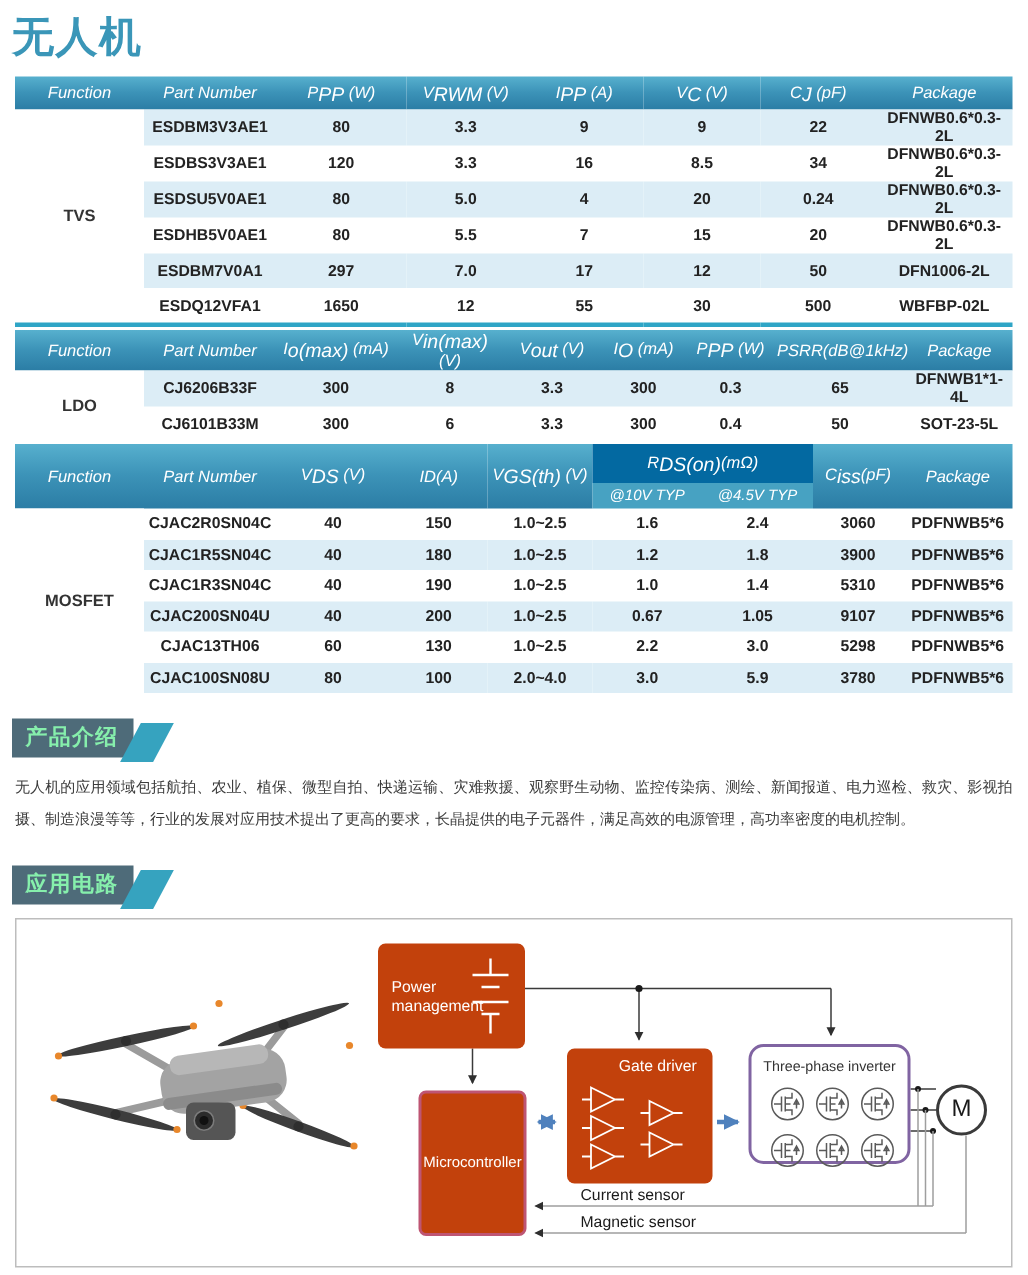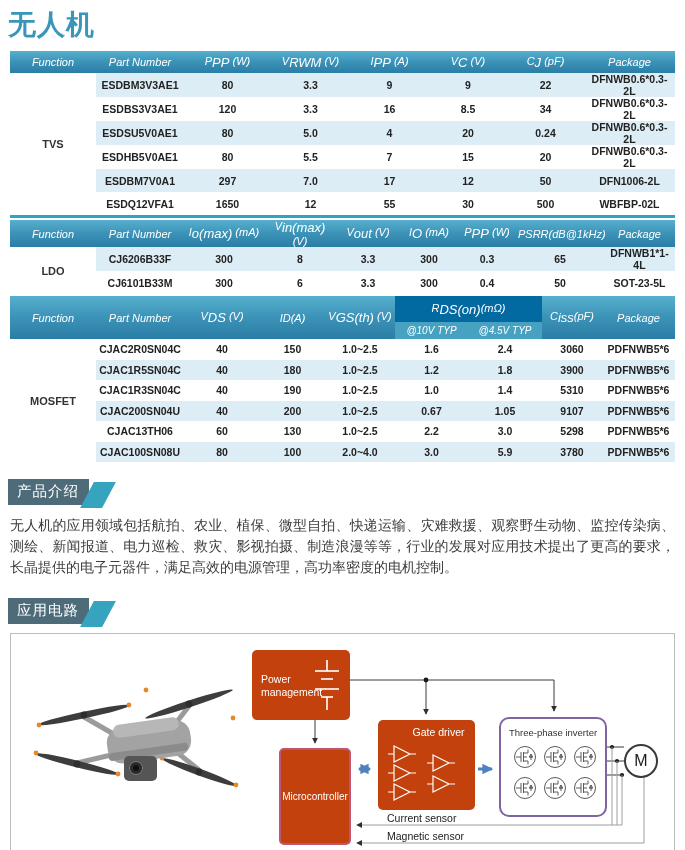--- a/index.html
+++ b/index.html
@@ -26,30 +26,30 @@
   .spec td{text-align:center;height:23px;color:#222;padding:0 2px;font-weight:600;}
   .spec td.alt{background:#DCEDF6;}
   .spec td.fn{background:#fff;font-weight:bold;color:#333;font-size:11px;}
   .rule-bottom{border-bottom:3px solid #2FA5C6;}
   table.mosfet{margin-top:6px;}
   .mosfet td{height:20.5px;}
   .mosfet th.group{background:#0369a1;height:26px;}
   .mosfet th.subh{background:#47A2C2;height:17px;font-size:10px;}
   
   .badge{
-    position:relative;display:inline-block;margin-left:8px;background:#4E6B79;color:#ffffff;
-    font-size:14.5px;font-weight:normal;padding:3px 10px 4px 9px;letter-spacing:1px;z-index:1;
+    position:relative;display:inline-block;margin-left:8px;background:#4E6B79;color:#86efac;
+    font-size:14.5px;font-weight:bold;padding:3px 10px 4px 9px;letter-spacing:1px;z-index:1;
   }
   .badge::after{
     content:"";position:absolute;right:-20px;top:3px;height:100%;width:22px;
     background:#36A3BF;transform:skewX(-28deg);z-index:-1;
   }
   .section-intro{margin-top:17px;}
   .intro-text{
-    margin:10px 10px 0 10px;font-size:14px;color:#3c3c3c;line-height:21px;text-align:justify;
+    margin:10px 10px 0 10px;font-size:10px;color:#3c3c3c;line-height:21px;text-align:justify;
   }
   .section-circuit{margin-top:20px;}
   
   .circuit-box{
     position:relative;margin:9px 10px 0 10px;width:663px;height:231px;
     border:1px solid #BDBDBD;background:#fff;
   }
   .circuit-box svg.wires{position:absolute;left:0;top:0;z-index:1;}
   .blk{
     position:absolute;z-index:2;background:#c2410c;color:#fff;border-radius:5px;
@@ -59,21 +59,21 @@
   #blk-power .blk-label{position:absolute;left:9px;top:23px;width:62px;line-height:13px;}
   #blk-power svg.batt{position:absolute;right:6px;top:8px;}
   #blk-gate{left:367px;top:86px;width:97px;height:90px;text-align:center;}
   #blk-gate .blk-label{display:block;margin-top:6px;padding-left:24px;}
   #blk-gate svg.amps{position:absolute;left:0;top:22px;}
   #blk-mcu{
     left:268px;top:114px;width:72px;height:97px;border:2px solid #BE5573;
     display:flex;align-items:center;justify-content:center;font-size:10px;
   }
   #blk-inverter{
-    left:488px;top:83px;width:108px;height:100px;background:#fff;color:#333;
+    left:488px;top:83px;width:108px;height:80px;background:#fff;color:#333;
     border:2px solid #8064A2;border-radius:10px;
   }
   #blk-inverter .blk-label{display:block;text-align:center;margin-top:8px;font-size:9.5px;}
   .fets{
     position:absolute;left:9px;top:26px;width:90px;display:grid;
     grid-template-columns:repeat(3,1fr);row-gap:7px;justify-items:center;
   }
   #blk-motor{
     position:absolute;z-index:2;left:613px;top:110px;width:34px;height:34px;border-radius:50%;
     border:2px solid #3a3a3a;background:#fff;box-sizing:border-box;

